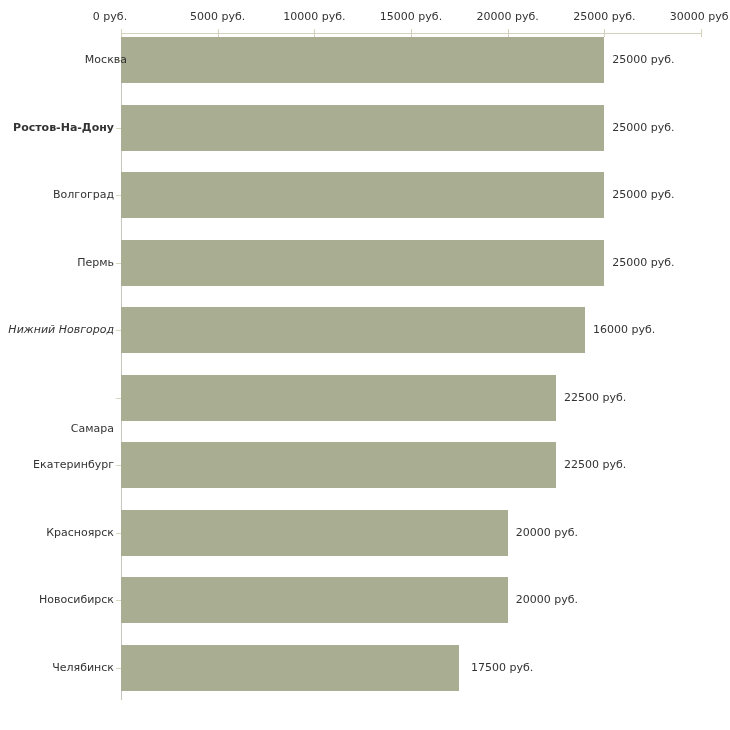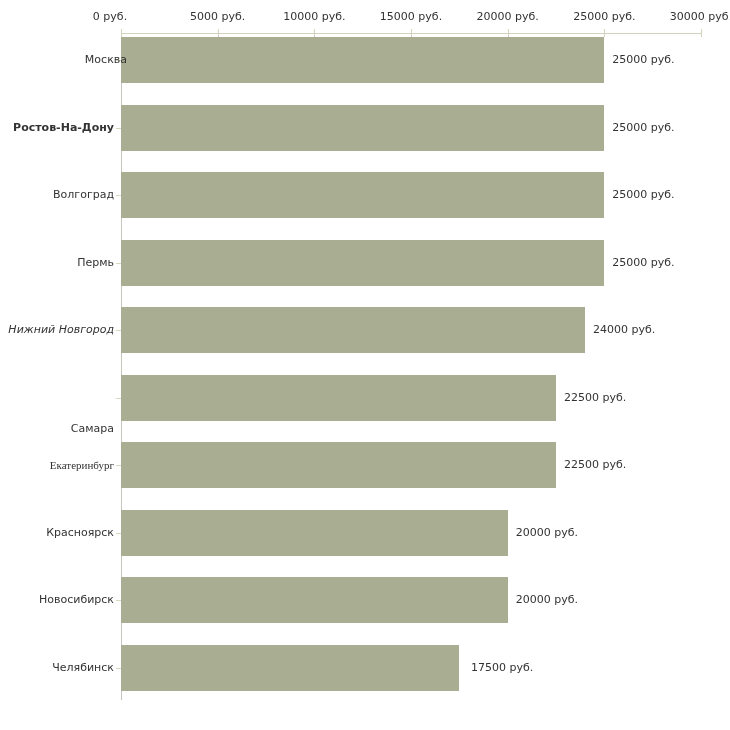--- a/index.html
+++ b/index.html
@@ -97,28 +97,28 @@
     <div class="cat-tick" style="top: 195px;"></div>
     <span class="cat-label" style="top: 188px;">Волгоград</span>
     <span class="value-label" style="left: 612.333px; top: 188px;">25000 руб.</span>
     <div class="bar" style="left: 121px; top: 239.5px; width: 483.333px; background: rgb(169, 174, 147);"></div>
     <div class="cat-tick" style="top: 262.5px;"></div>
     <span class="cat-label" style="top: 255.5px;">Пермь</span>
     <span class="value-label" style="left: 612.333px; top: 255.5px;">25000 руб.</span>
     <div class="bar" style="left: 121px; top: 307px; width: 464px; background: rgb(169, 174, 147);"></div>
     <div class="cat-tick" style="top: 330px;"></div>
     <span class="cat-label" style="top: 323px; font-style: italic;">Нижний Новгород</span>
-    <span class="value-label" style="left: 593px; top: 323px;">24000 руб.</span>
+    <span class="value-label" style="left: 593px; top: 323px;">16000 руб.</span>
     <div class="bar" style="left: 121px; top: 374.5px; width: 435px; background: rgb(169, 174, 147);"></div>
     <div class="cat-tick" style="top: 397.5px;"></div>
     <span class="cat-label" style="top: 382px; margin-top: 40px;">Самара</span>
     <span class="value-label" style="left: 564px; top: 390.5px;">22500 руб.</span>
     <div class="bar" style="left: 121px; top: 442px; width: 435px; background: rgb(169, 174, 147);"></div>
     <div class="cat-tick" style="top: 465px;"></div>
-    <span class="cat-label" style="top: 458px; font-family: Liberation Serif, serif;">Екатеринбург</span>
+    <span class="cat-label" style="top: 458px;">Екатеринбург</span>
     <span class="value-label" style="left: 564px; top: 458px;">22500 руб.</span>
     <div class="bar" style="left: 121px; top: 509.5px; width: 386.667px; background: rgb(169, 174, 147);"></div>
     <div class="cat-tick" style="top: 532.5px;"></div>
     <span class="cat-label" style="top: 525.5px;">Красноярск</span>
     <span class="value-label" style="left: 515.667px; top: 525.5px;">20000 руб.</span>
     <div class="bar" style="left: 121px; top: 577px; width: 386.667px; background: rgb(169, 174, 147);"></div>
     <div class="cat-tick" style="top: 600px;"></div>
     <span class="cat-label" style="top: 593px;">Новосибирск</span>
     <span class="value-label" style="left: 515.667px; top: 593px;">20000 руб.</span>
     <div class="bar" style="left: 121px; top: 644.5px; width: 338.333px; background: rgb(169, 174, 147);"></div>

